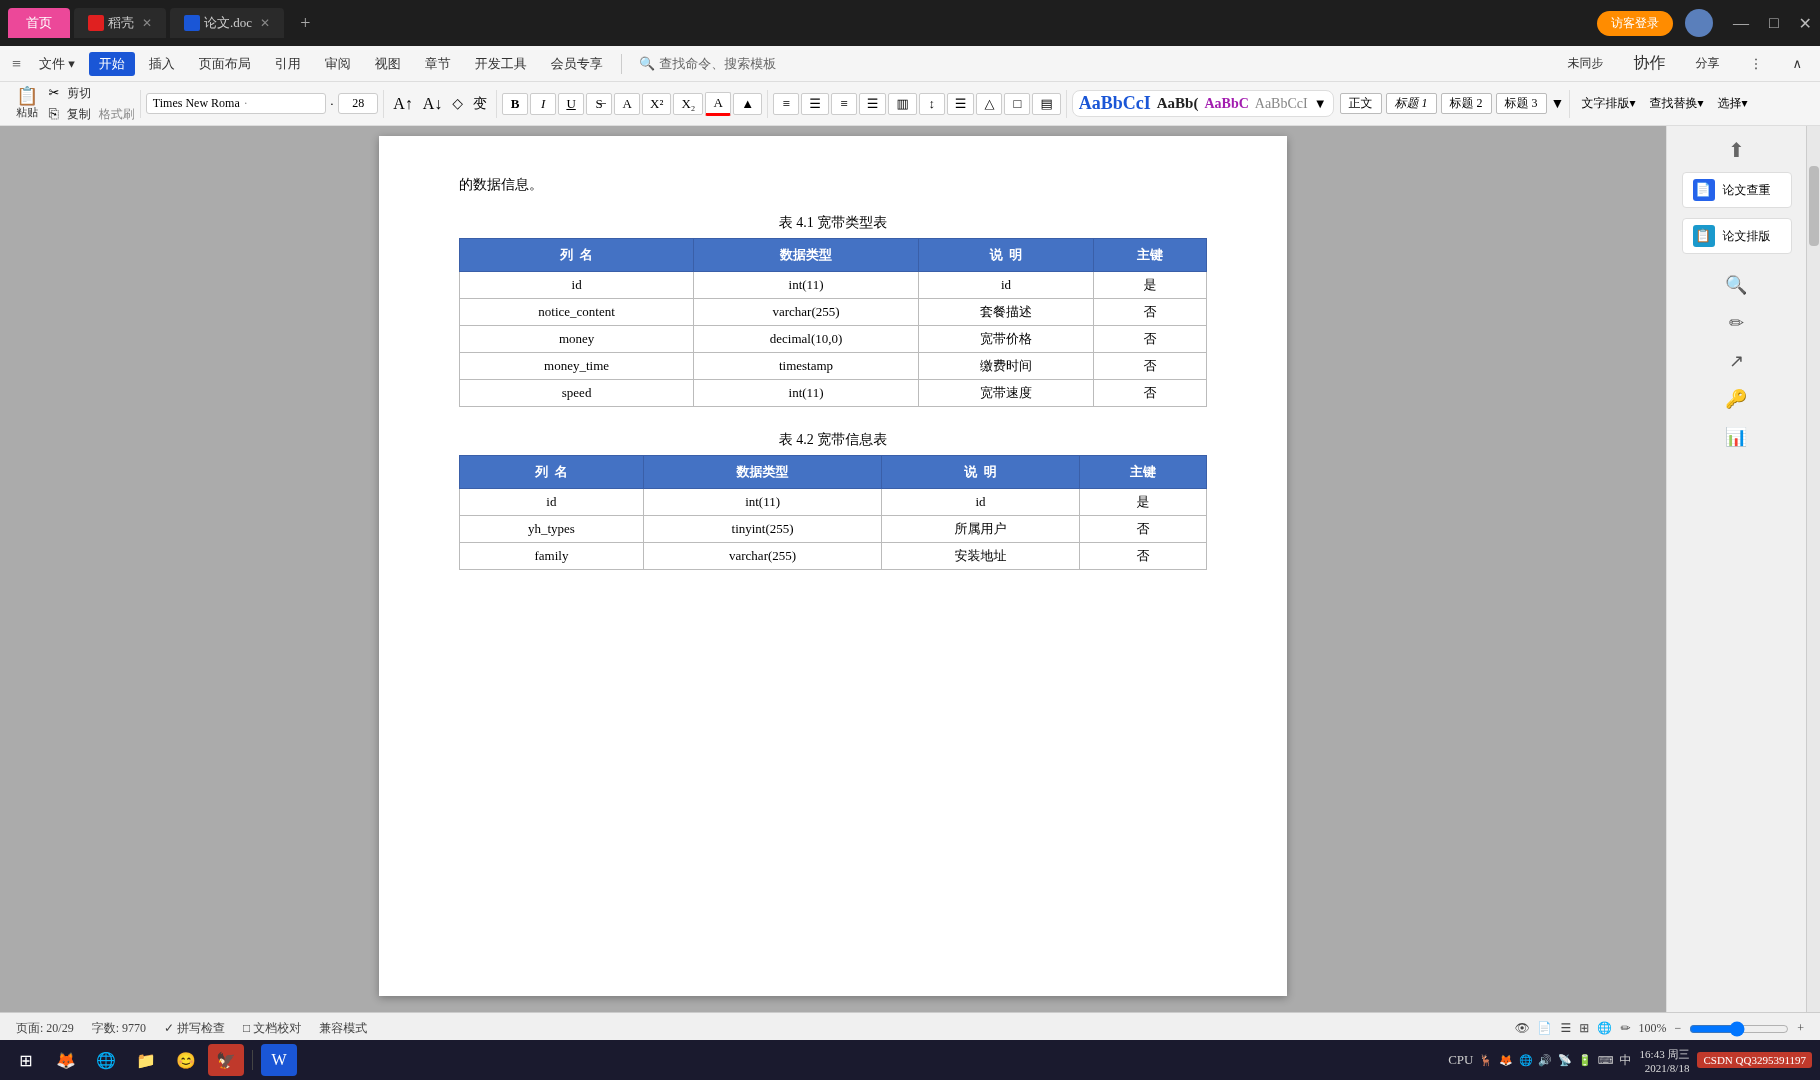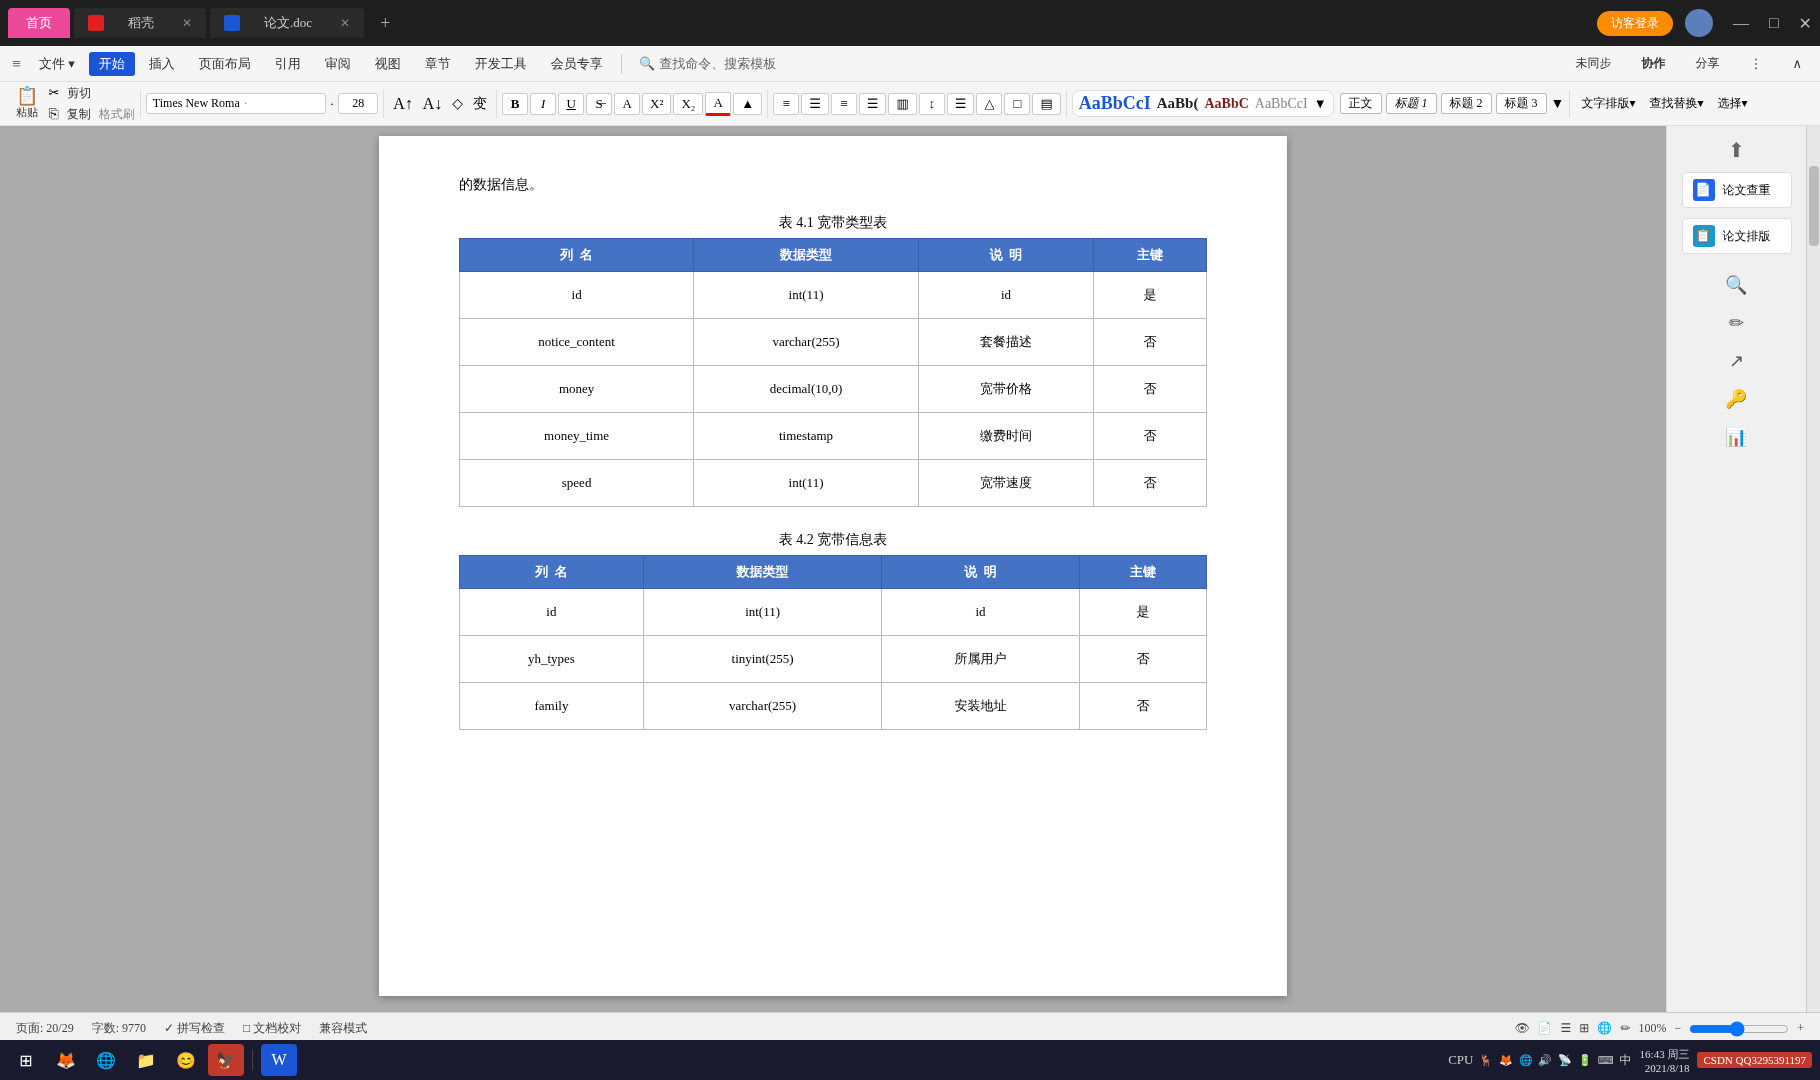--- a/index.html
+++ b/index.html
@@ -24,21 +24,21 @@
     .tab-item {
       display: flex;
       align-items: center;
       background: #2a2a2a;
       color: #ccc;
       padding: 6px 14px;
       font-size: 13px;
       border-radius: 4px 4px 0 0;
       margin-left: 4px;
       cursor: pointer;
-      gap: 24px;
+      gap: 4px;
     }
     .tab-item .tab-icon { width: 16px; height: 16px; border-radius: 2px; display: inline-block; }
     .tab-icon-red { background: #e02020; }
     .tab-icon-blue { background: #1a56d6; }
     .tab-add {
       color: #aaa;
       font-size: 18px;
       margin-left: 8px;
       cursor: pointer;
       padding: 2px 8px;
@@ -250,21 +250,21 @@
     .data-table thead tr th {
       background: #4472c4;
       color: #fff;
       padding: 7px 10px;
       font-size: 13px;
       font-weight: bold;
       text-align: center;
       border: 1px solid #3a5fa8;
     }
     .data-table tbody tr td {
-      padding: 14px 10px;
+      padding: 4px 10px;
       text-align: center;
       font-size: 13px;
       border: 1px solid #bbb;
     }
     .data-table tbody tr:nth-child(odd) td { background: #fff; }
     .data-table tbody tr:nth-child(even) td { background: #fff; }
 
     .doc-text { font-size: 14px; margin-bottom: 20px; }
 
     
@@ -373,21 +373,21 @@
   <span class="menu-item">引用</span>
   <span class="menu-item">审阅</span>
   <span class="menu-item">视图</span>
   <span class="menu-item">章节</span>
   <span class="menu-item">开发工具</span>
   <span class="menu-item">会员专享</span>
   <span class="menu-sep"></span>
   <span class="menu-item" style="color:#666;">🔍 查找命令、搜索模板</span>
   <div style="margin-left:auto;display:flex;align-items:center;gap:10px;">
     <span class="menu-item" style="font-size:12px;">未同步</span>
-    <span class="menu-item" style="font-size:12px;font-weight:bold;">协作</span>
+    <span class="menu-item" style="font-size:16px;">协作</span>
     <span class="menu-item" style="font-size:12px;">分享</span>
     <span class="menu-item">⋮</span>
     <span class="menu-item">∧</span>
   </div>
 </div>
 
 <div id="toolbar">
 
   <div class="tb-btn">
     <span class="tb-btn-icon">📋</span>
@@ -443,21 +443,21 @@
     <span class="style-btn">☰</span>
     <span class="style-btn">△</span>
     <span class="style-btn">□</span>
     <span class="style-btn">▤</span>
   </div>
   <div class="tb-sep"></div>
 
   <div style="display:flex;align-items:center;background:#fff;border:1px solid #ddd;border-radius:8px;padding:2px 6px;gap:6px;">
     <span style="font-size:18px;color:#1a56d6;font-weight:bold;">AaBbCcI</span>
     <span style="font-size:15px;font-weight:bold;color:#222;">AaBb(</span>
-    <span style="font-size:14px;font-weight:bold;color:#7f1d1d;">AaBbC</span>
+    <span style="font-size:14px;font-weight:bold;color:#a21caf;">AaBbC</span>
     <span style="font-size:14px;color:#888;">AaBbCcI</span>
     <span style="cursor:pointer;">▼</span>
   </div>
   <div style="display:flex;align-items:center;gap:4px;margin-left:4px;">
     <span class="preset-tag preset-zhengwen">正文</span>
     <span class="preset-tag" style="border:1px solid #bbb;background:#fff;font-style:italic;">标题 1</span>
     <span class="preset-tag" style="border:1px solid #bbb;background:#fff;">标题 2</span>
     <span class="preset-tag" style="border:1px solid #bbb;background:#fff;">标题 3</span>
     <span style="cursor:pointer;font-size:14px;">▼</span>
   </div>

